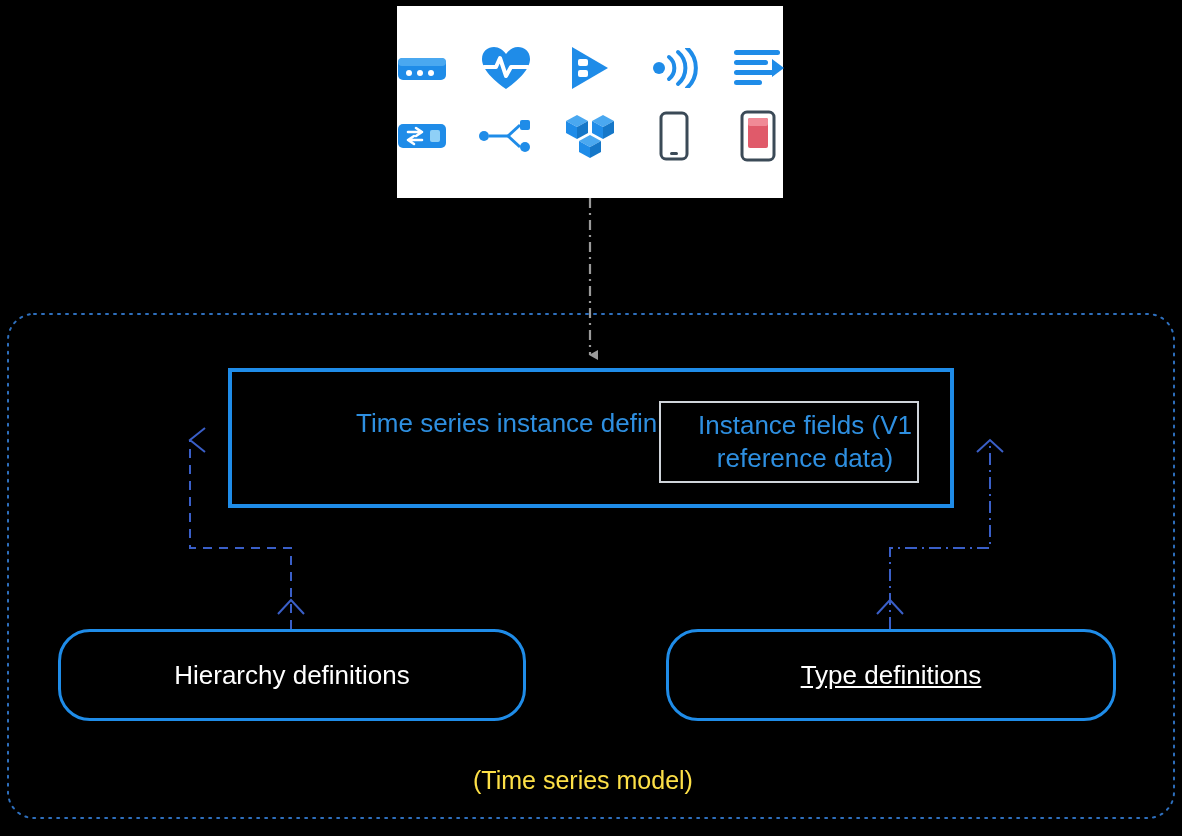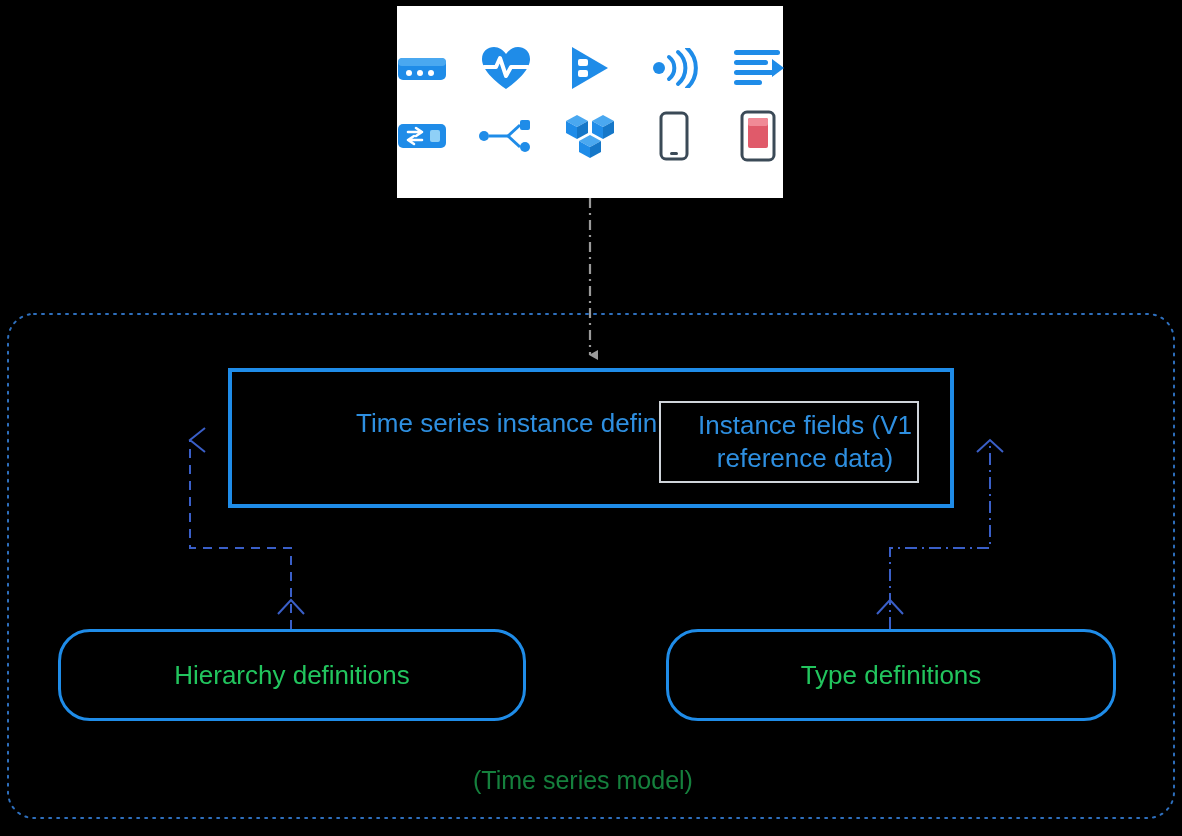--- a/index.html
+++ b/index.html
@@ -71,21 +71,21 @@
     font-size: 25px;
     color: #a8a8a8;
     letter-spacing: 0.1px;
     white-space: nowrap;
   }
   .label-model {
     position: absolute;
     left: 473px;
     top: 766px;
     font-size: 25px;
-    color: #15803d;
+    color: #fde047;
     white-space: nowrap;
   }
 
   
   .instance-box {
     position: absolute;
     left: 228px;
     top: 368px;
     width: 726px;
     height: 140px;
@@ -126,33 +126,34 @@
   .def-box {
     position: absolute;
     border: 3px solid #1f8ce8;
     border-radius: 32px;
     background: #000000;
     box-sizing: border-box;
     display: flex;
     align-items: center;
     justify-content: center;
     font-size: 26px;
-    color: #22c55e;
+    color: #ffffff;
   }
   .def-hierarchy {
     left: 58px;
     top: 629px;
     width: 468px;
     height: 92px;
   }
   .def-type {
     left: 666px;
     top: 629px;
     width: 450px;
     height: 92px;
+    text-decoration: underline;
   }
 </style>
 </head>
 <body>
 
 <div class="stage">
 
   <svg class="layer" viewBox="0 0 1182 836">
     <defs>
       <marker id="arrowDown" markerWidth="12" markerHeight="12" refX="5" refY="9" orient="auto" markerUnits="userSpaceOnUse">

